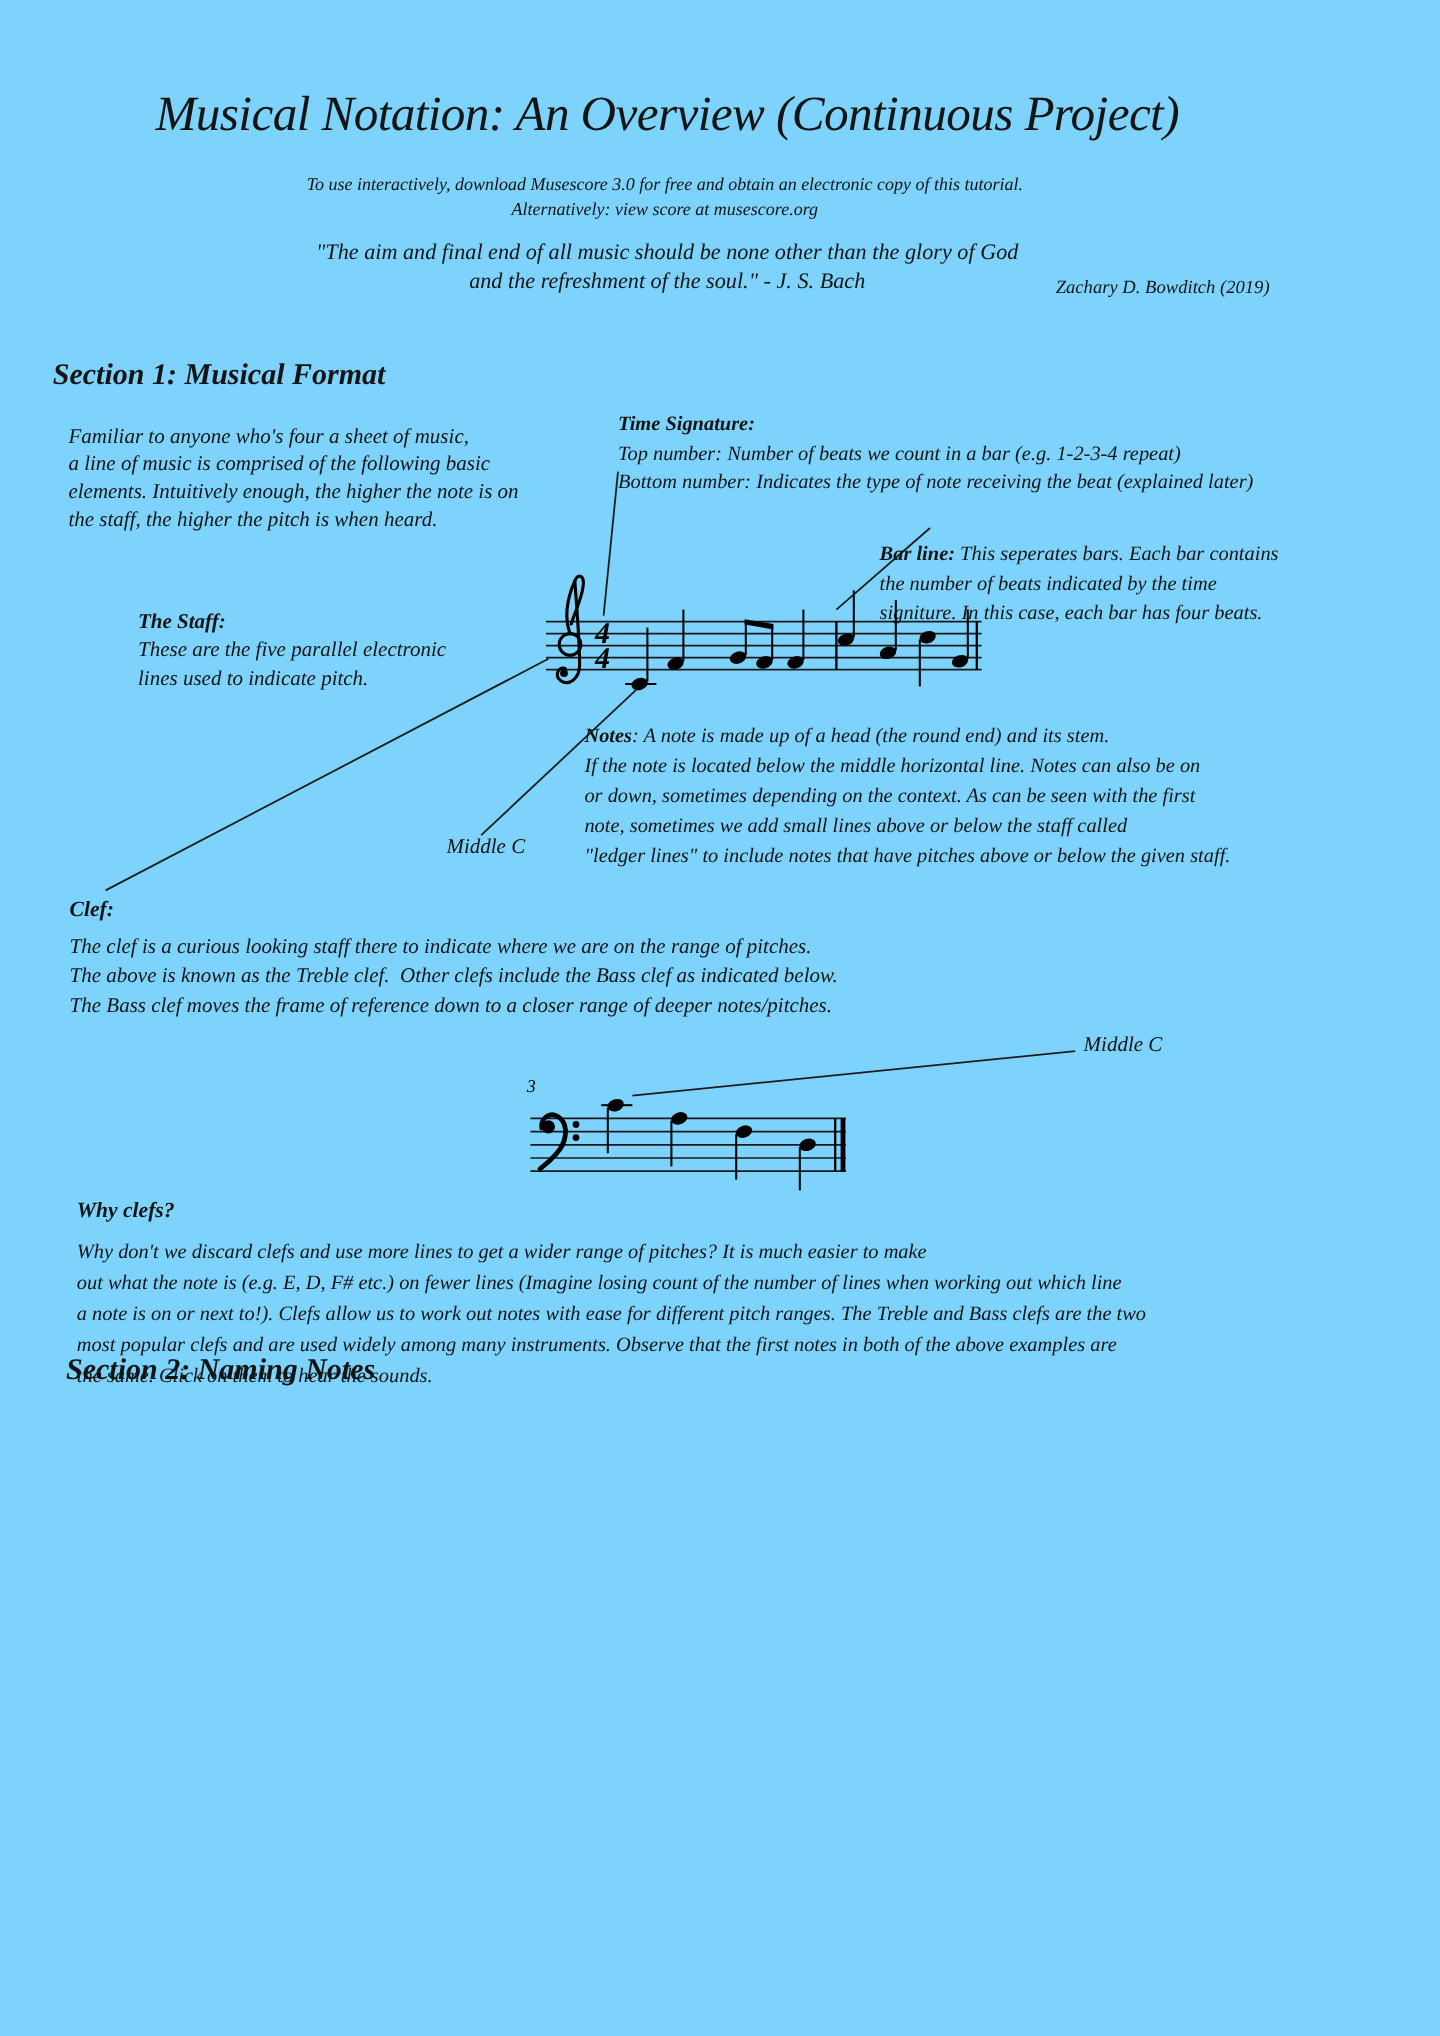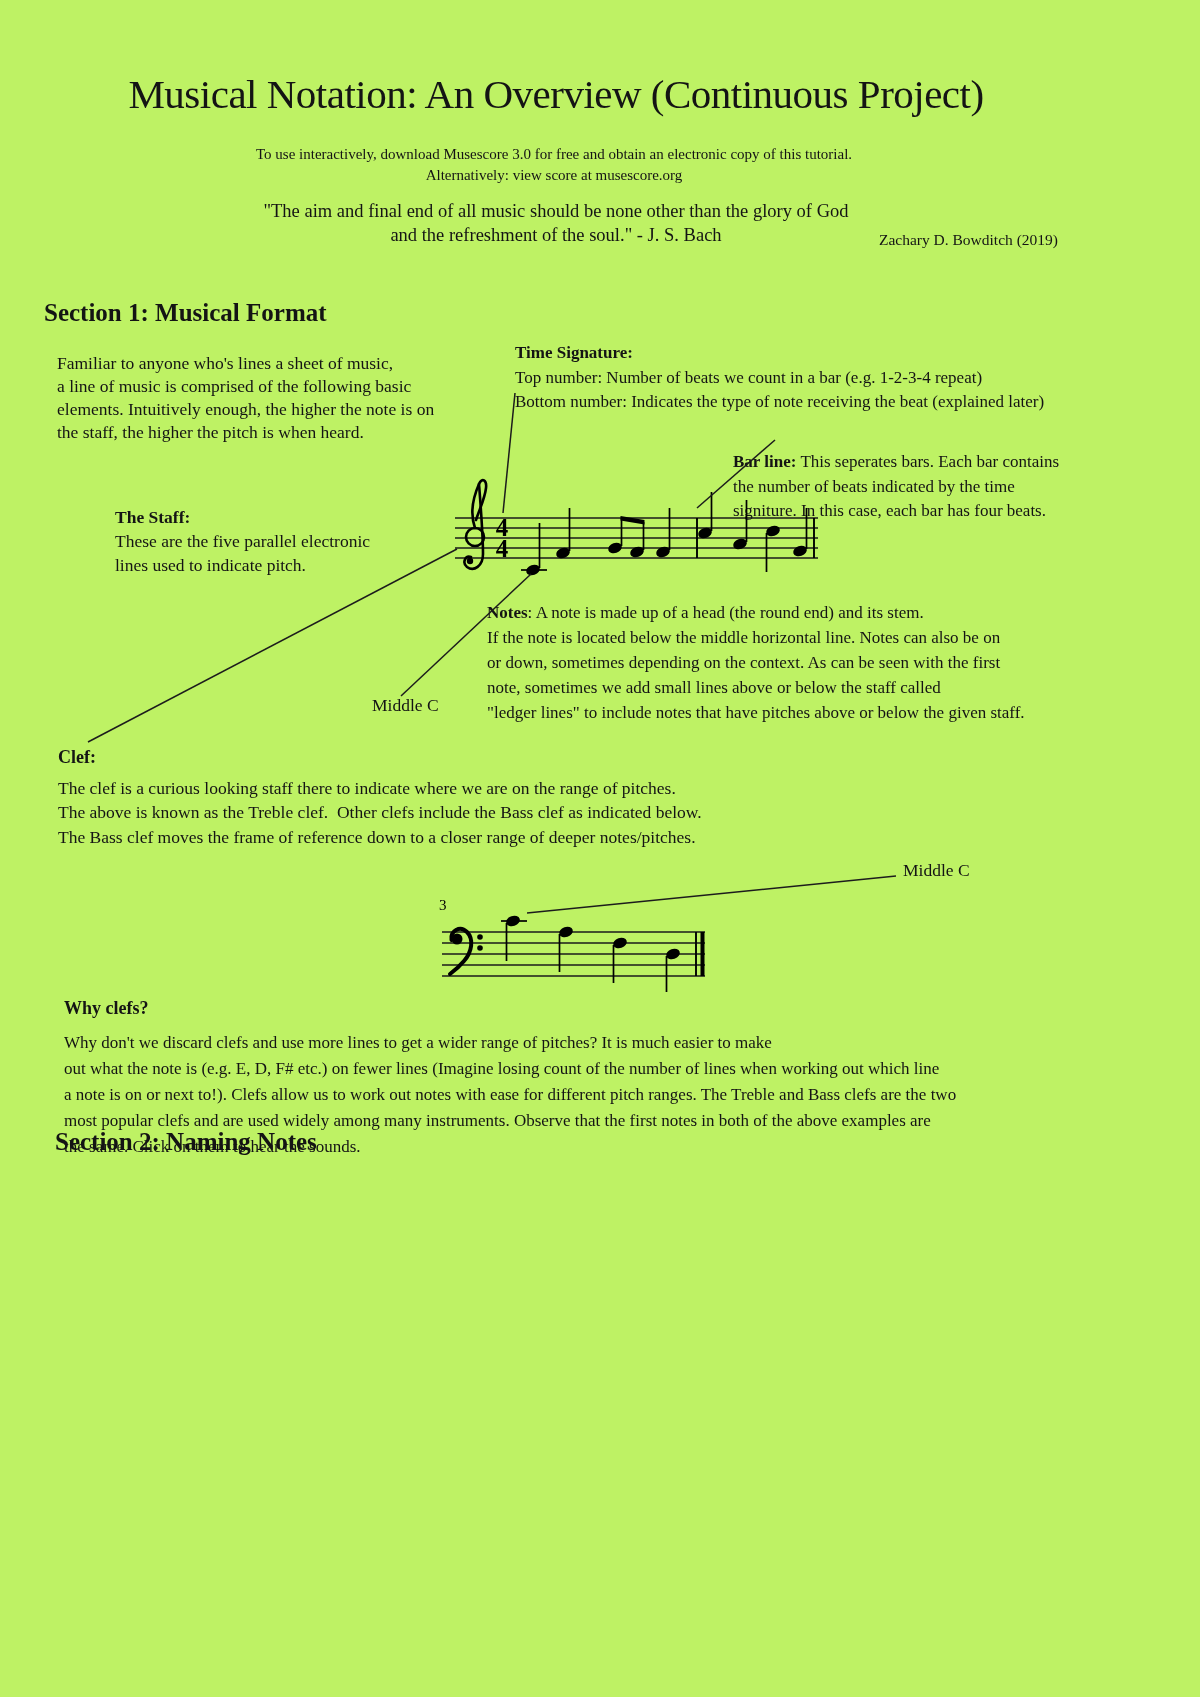--- a/index.html
+++ b/index.html
@@ -1,19 +1,19 @@
 <!DOCTYPE html>
 <html><head>
 <meta charset="utf-8">
 <style>
   html,body{margin:0;padding:0;background:#888;}
   #page{
-    position:relative;width:1200px;height:1697px;background:#bef264;
+    position:relative;width:1200px;height:1697px;background:#7dd3fc;
     font-family:"Liberation Serif","DejaVu Serif",serif;color:#141414;
-    overflow:hidden;margin:0 auto;
+    overflow:hidden;margin:0 auto;font-style:italic;
   }
   .abs{position:absolute;}
   .center{width:1200px;text-align:center;}
   .ln{white-space:pre;}
   .b{font-weight:bold;}
   #title{top:70px;font-size:41px;letter-spacing:-0.5px;transform:translateX(-44px);}
   #subtitle{top:144px;font-size:15px;line-height:21px;transform:translateX(-46px);}
   #quote{top:199px;font-size:18.5px;line-height:24px;transform:translateX(-44px);}
   #credit{top:231px;right:142px;font-size:15.5px;}
   #s1-heading{left:44px;top:299px;font-size:25px;font-weight:bold;}
@@ -54,21 +54,21 @@
   </div>
   <div class="abs center" id="quote">
     <div class="ln">"The aim and final end of all music should be none other than the glory of God</div>
     <div class="ln">and the refreshment of the soul." - J. S. Bach</div>
   </div>
   <div class="abs" id="credit">Zachary D. Bowditch (2019)</div>
 
   <div class="abs" id="s1-heading">Section 1: Musical Format</div>
 
   <div class="abs" id="intro">
-    <div class="ln">Familiar to anyone who's lines a sheet of music,</div>
+    <div class="ln">Familiar to anyone who's four a sheet of music,</div>
     <div class="ln">a line of music is comprised of the following basic</div>
     <div class="ln">elements. Intuitively enough, the higher the note is on</div>
     <div class="ln">the staff, the higher the pitch is when heard.</div>
   </div>
 
   <div class="abs" id="timesig">
     <div class="ln hd">Time Signature:</div>
     <div class="ln">Top number: Number of beats we count in a bar (e.g. 1-2-3-4 repeat)</div>
     <div class="ln">Bottom number: Indicates the type of note receiving the beat (explained later)</div>
   </div>

